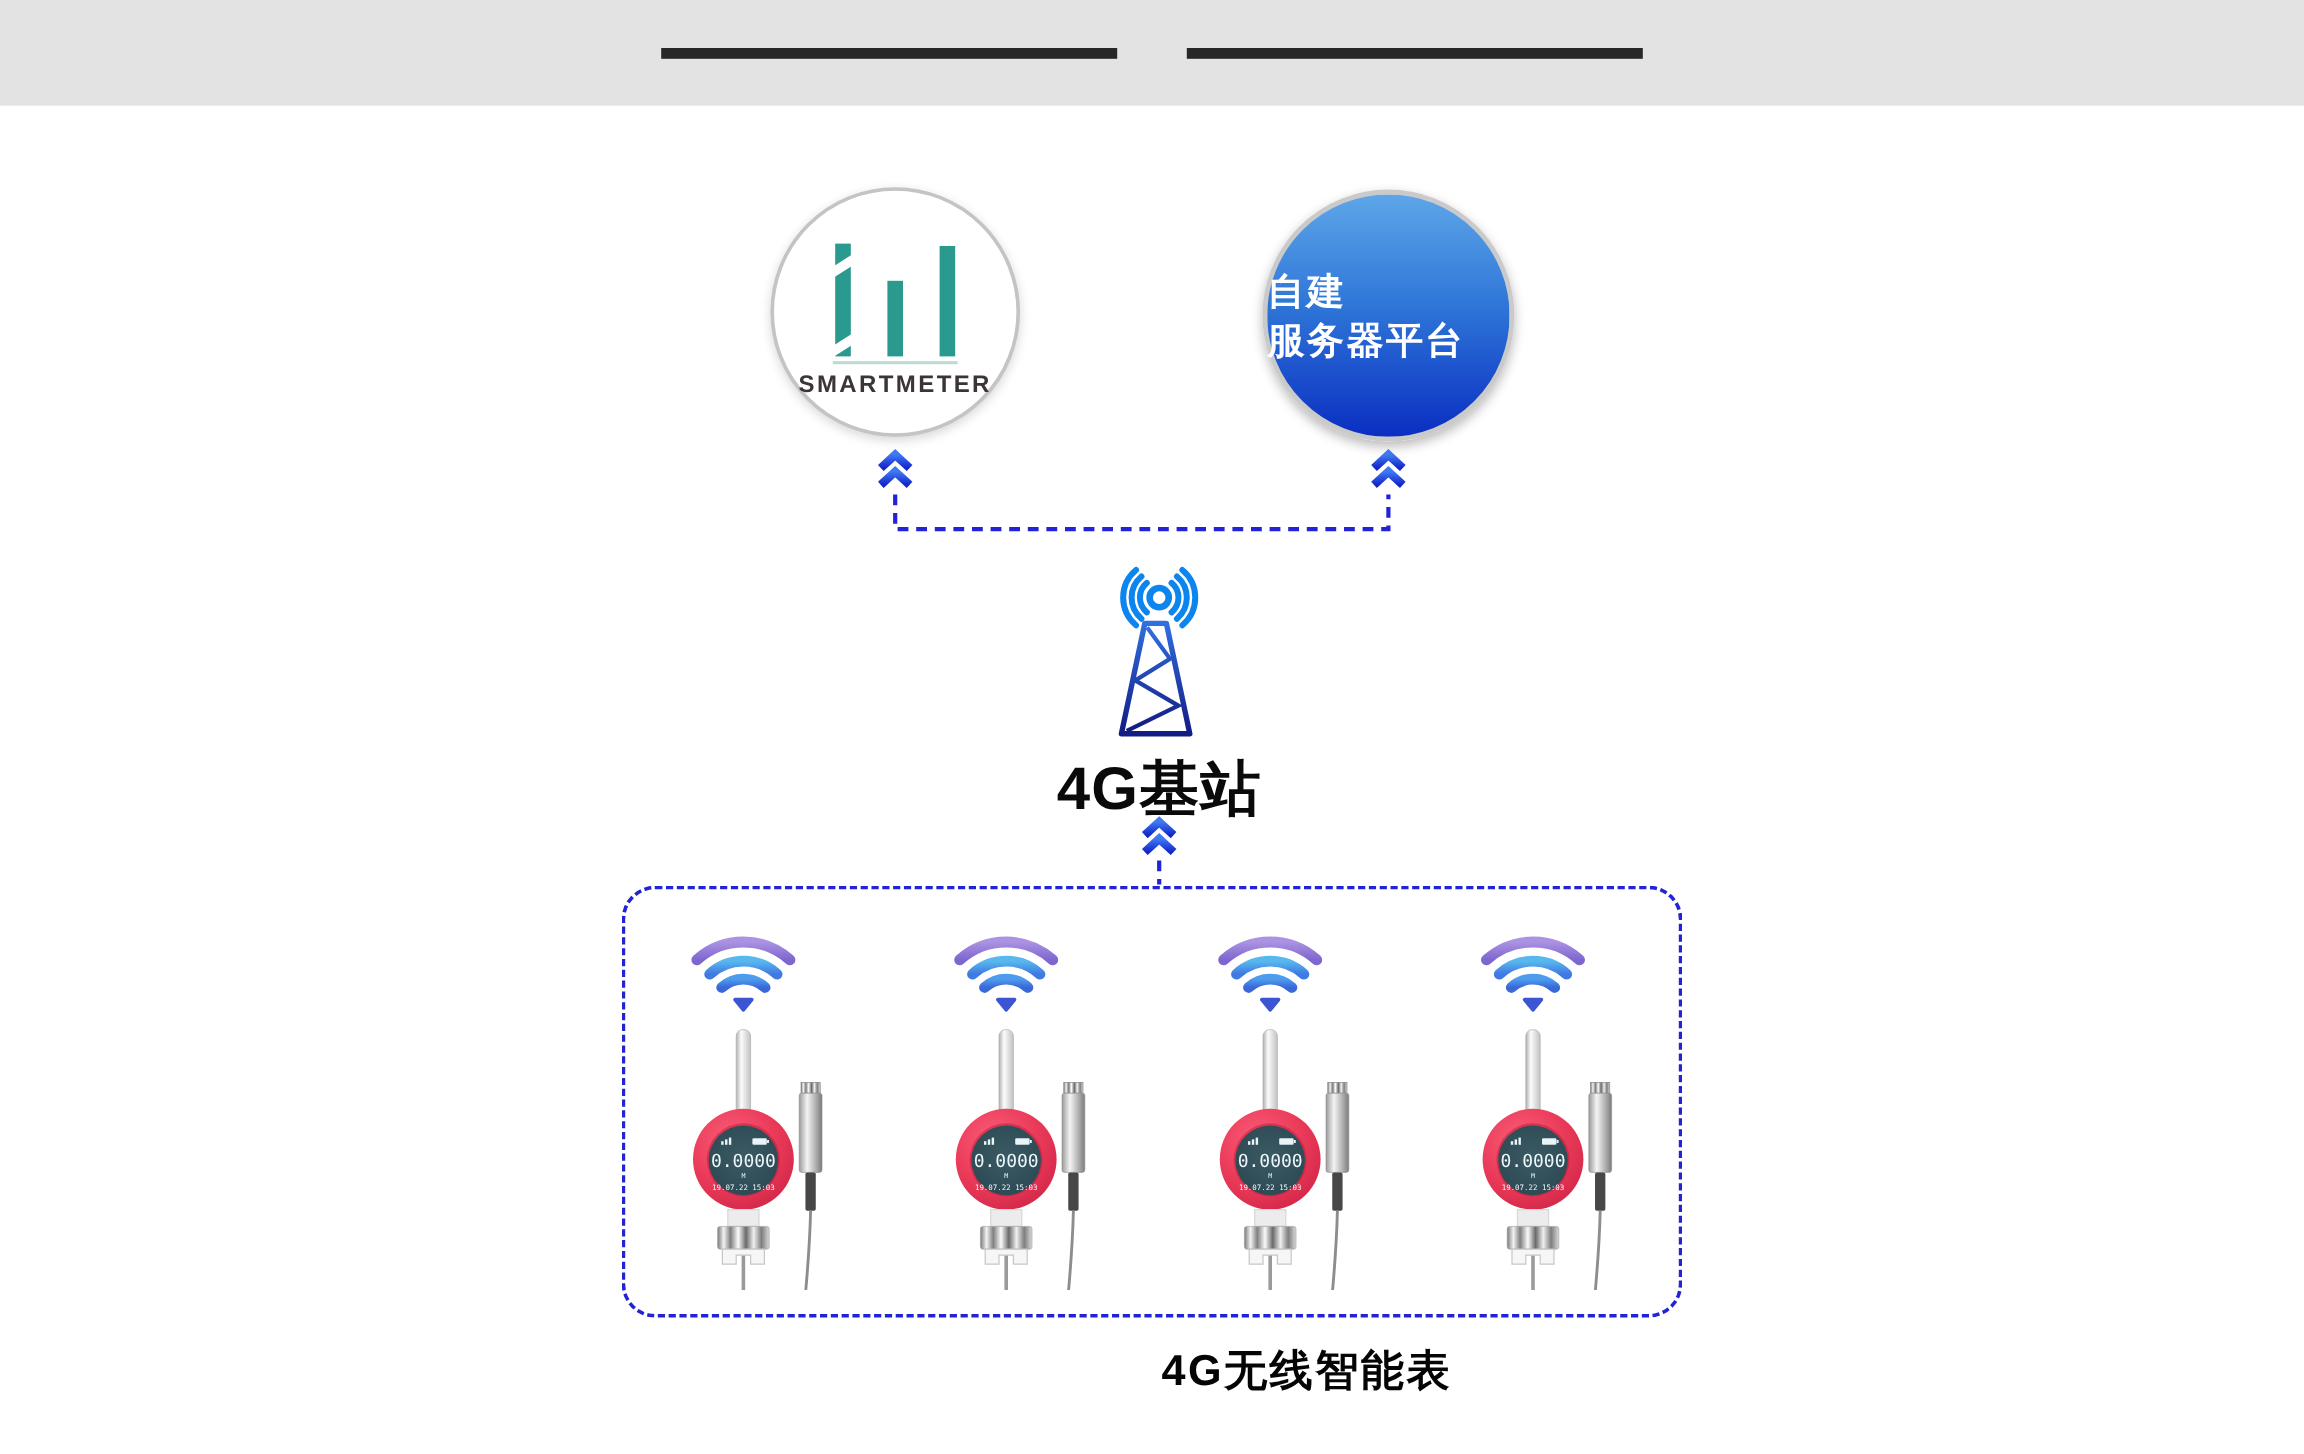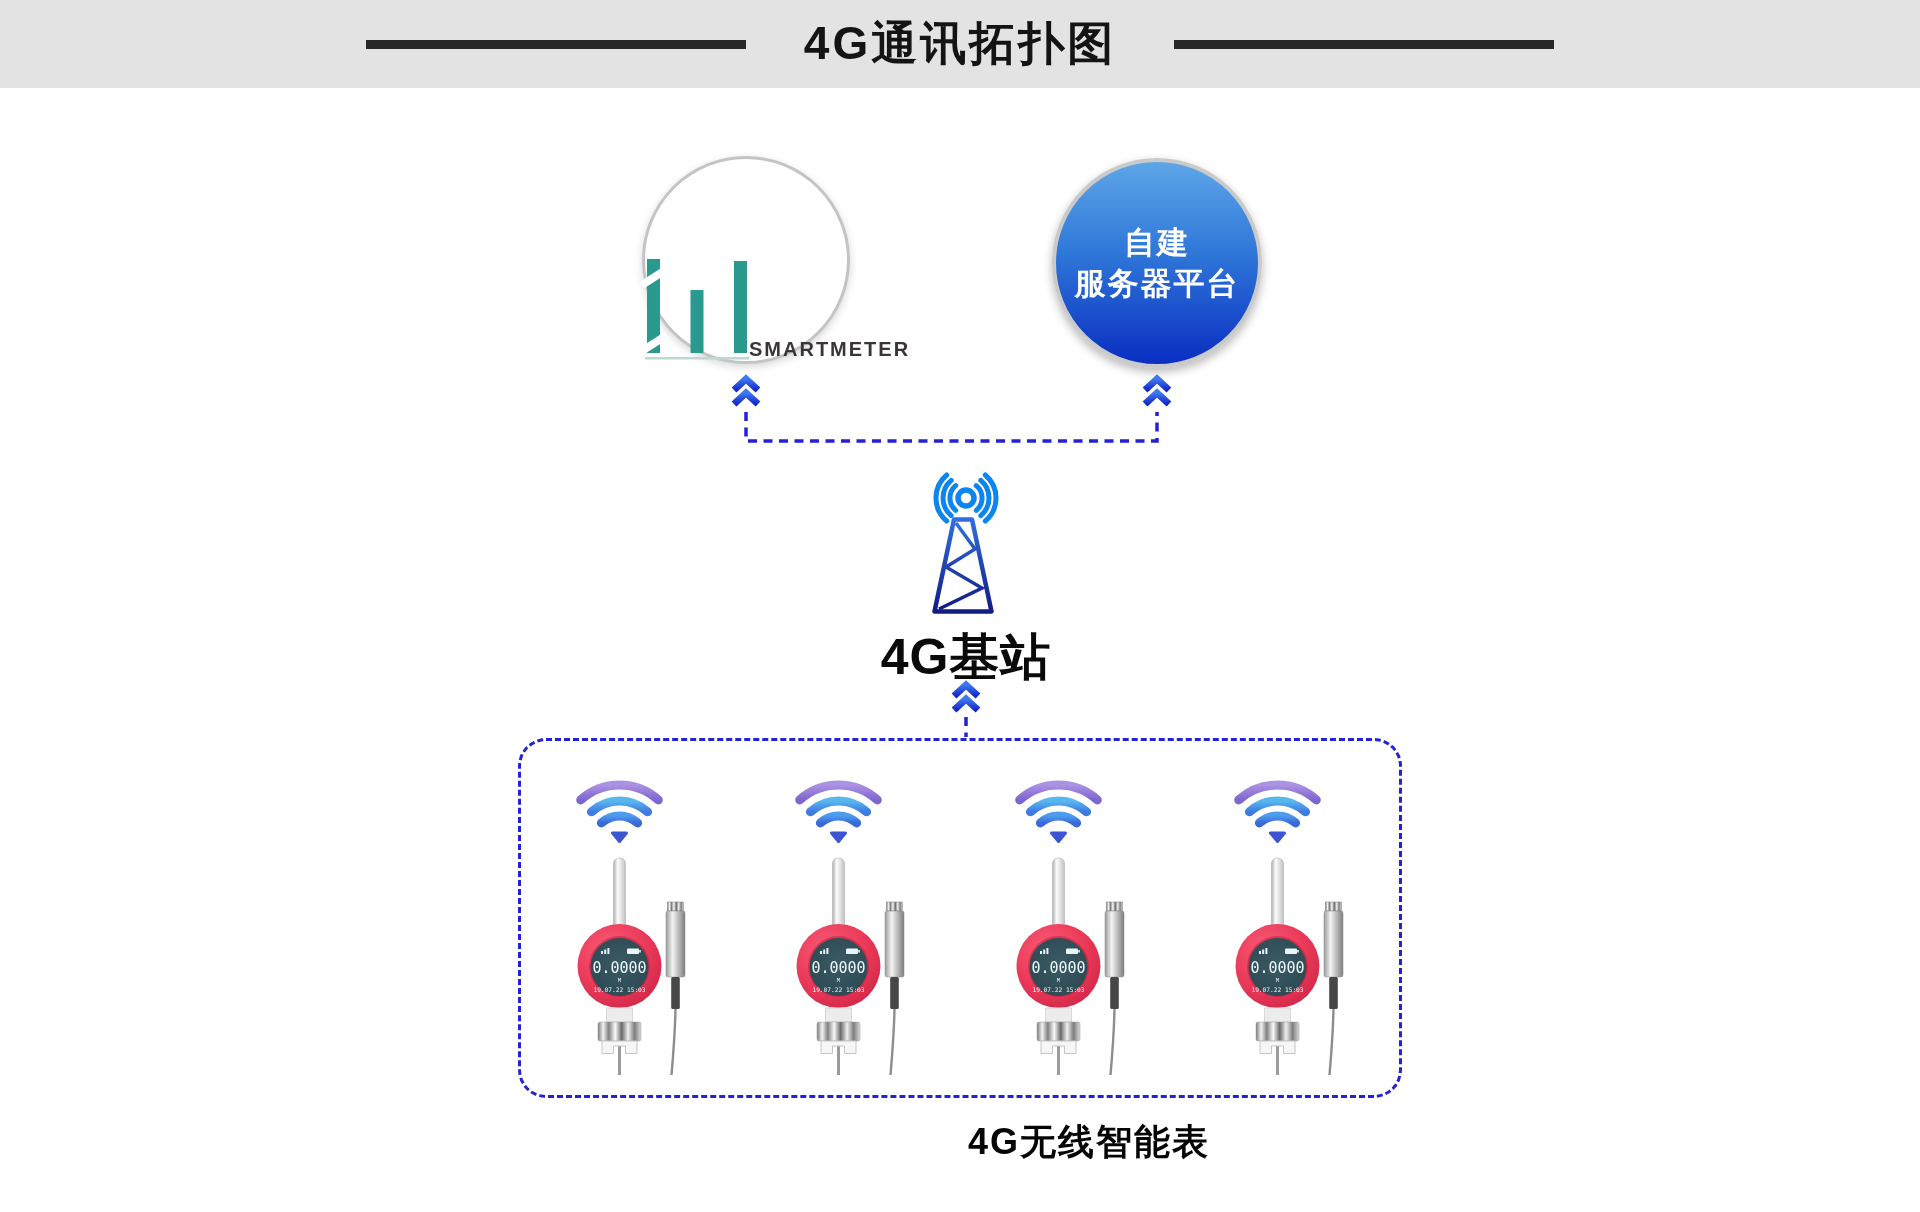--- a/index.html
+++ b/index.html
@@ -9,26 +9,26 @@
 
   
   .header{position:absolute;left:0;top:0;width:1920px;height:88px;background:#e3e3e3;
           display:flex;align-items:center;justify-content:center;gap:58px;}
   .title-rule{width:380px;height:9px;background:#272727;}
   .page-title{font-size:46px;font-weight:700;color:#141414;letter-spacing:3px;white-space:nowrap;}
 
   
   .circle-smartmeter{position:absolute;left:642px;top:156px;width:208px;height:208px;border-radius:50%;
           background:#fff;border:3px solid #c4c4c4;box-shadow:0 3px 9px rgba(0,0,0,.16);
-          box-sizing:border-box;display:flex;flex-direction:row;align-items:flex-end;padding-top:44px;}
+          box-sizing:border-box;display:flex;flex-direction:column;align-items:center;padding-top:44px;}
   .brand-text{margin-top:5px;font-size:20px;font-weight:700;color:#3b3539;letter-spacing:2px;}
   .circle-server{position:absolute;left:1052px;top:158px;width:210px;height:210px;border-radius:50%;
           background:linear-gradient(180deg,#5ea6e8 0%,#2f77d8 45%,#0a2ec2 100%);
           border:4px solid #cacaca;box-shadow:0 4px 10px rgba(0,0,0,.28);box-sizing:border-box;
-          display:flex;flex-direction:column;align-items:center;justify-content:center;
+          display:flex;flex-direction:column;justify-content:center;
           color:#ffffff;font-weight:700;font-size:31px;line-height:41px;letter-spacing:2px;}
 
   
   .chev{position:absolute;width:34px;height:36px;}
   .chev-1{left:729px;top:374px;}
   .chev-2{left:1140px;top:374px;}
   .chev-3{left:949px;top:680px;}
   .connector-svg{position:absolute;left:0;top:0;width:1920px;height:1212px;pointer-events:none;}
   .dash{fill:none;stroke:#2222d6;stroke-width:3.5;stroke-dasharray:9 6.5;}
 
@@ -107,21 +107,20 @@
     </defs>
   </svg>
 
   <svg class="connector-svg">
     <path class="dash" d="M746 412 L746 441 L1157 441 L1157 412"></path>
     <path class="dash" d="M966 717 L966 737"></path>
   </svg>
 
   <div class="header">
     <div class="title-rule"></div>
-    <div class="page-title">4G通讯拓扑图</div>
     <div class="title-rule"></div>
   </div>
 
   <div class="circle-smartmeter">
     <svg width="104" height="102" viewBox="0 0 104 102">
       <rect x="2" y="0" width="13" height="94" fill="#2a9a8f"></rect>
       <line x1="-3" y1="26" x2="22" y2="10" stroke="#ffffff" stroke-width="8"></line>
       <line x1="-3" y1="92" x2="22" y2="76" stroke="#ffffff" stroke-width="8"></line>
       <rect x="45.5" y="31" width="13" height="63" fill="#2a9a8f"></rect>
       <rect x="89" y="2" width="13" height="92" fill="#2a9a8f"></rect>

